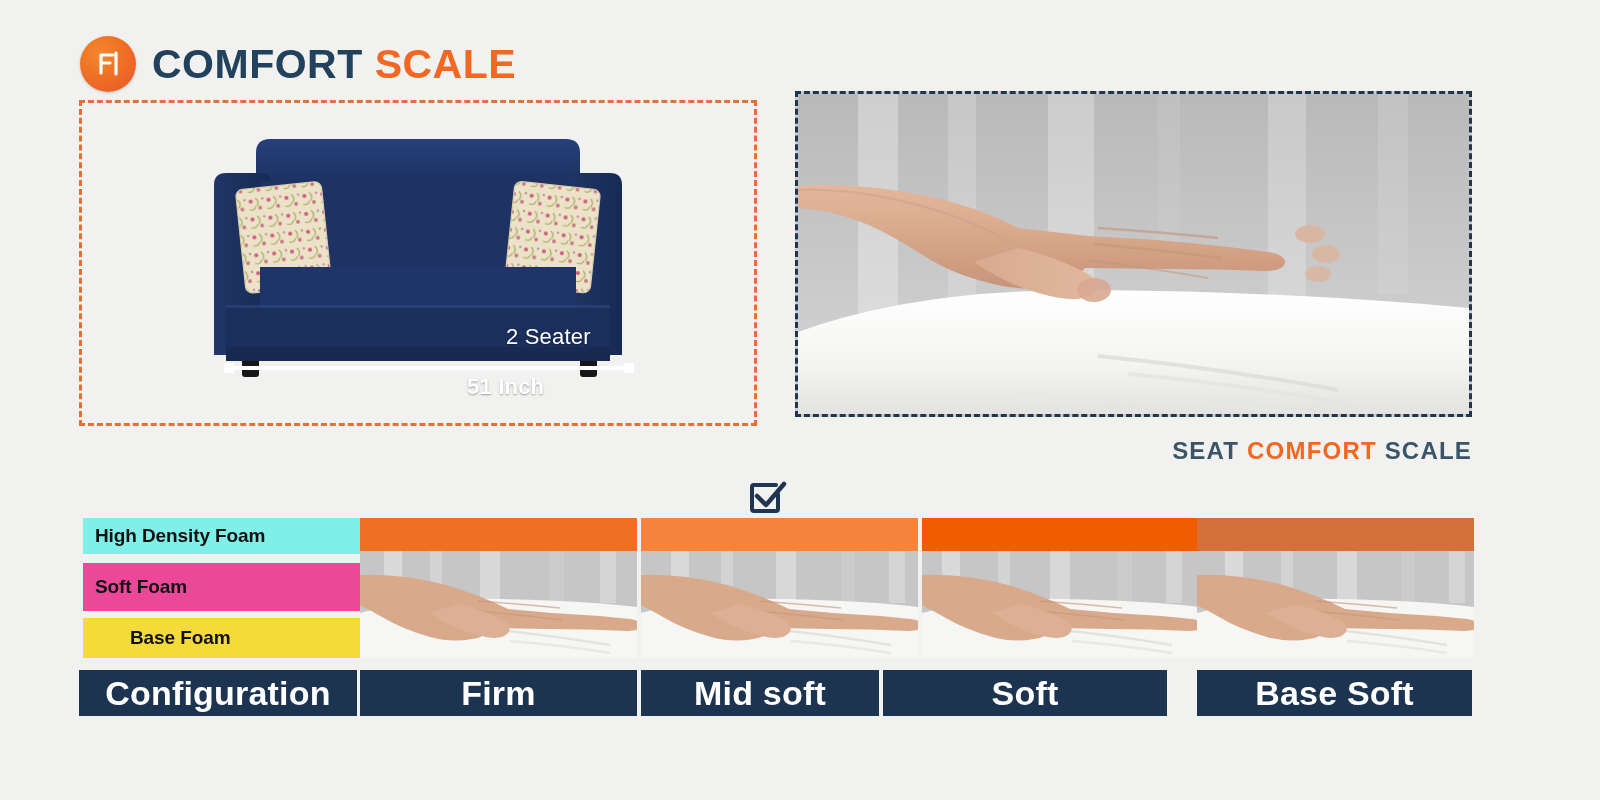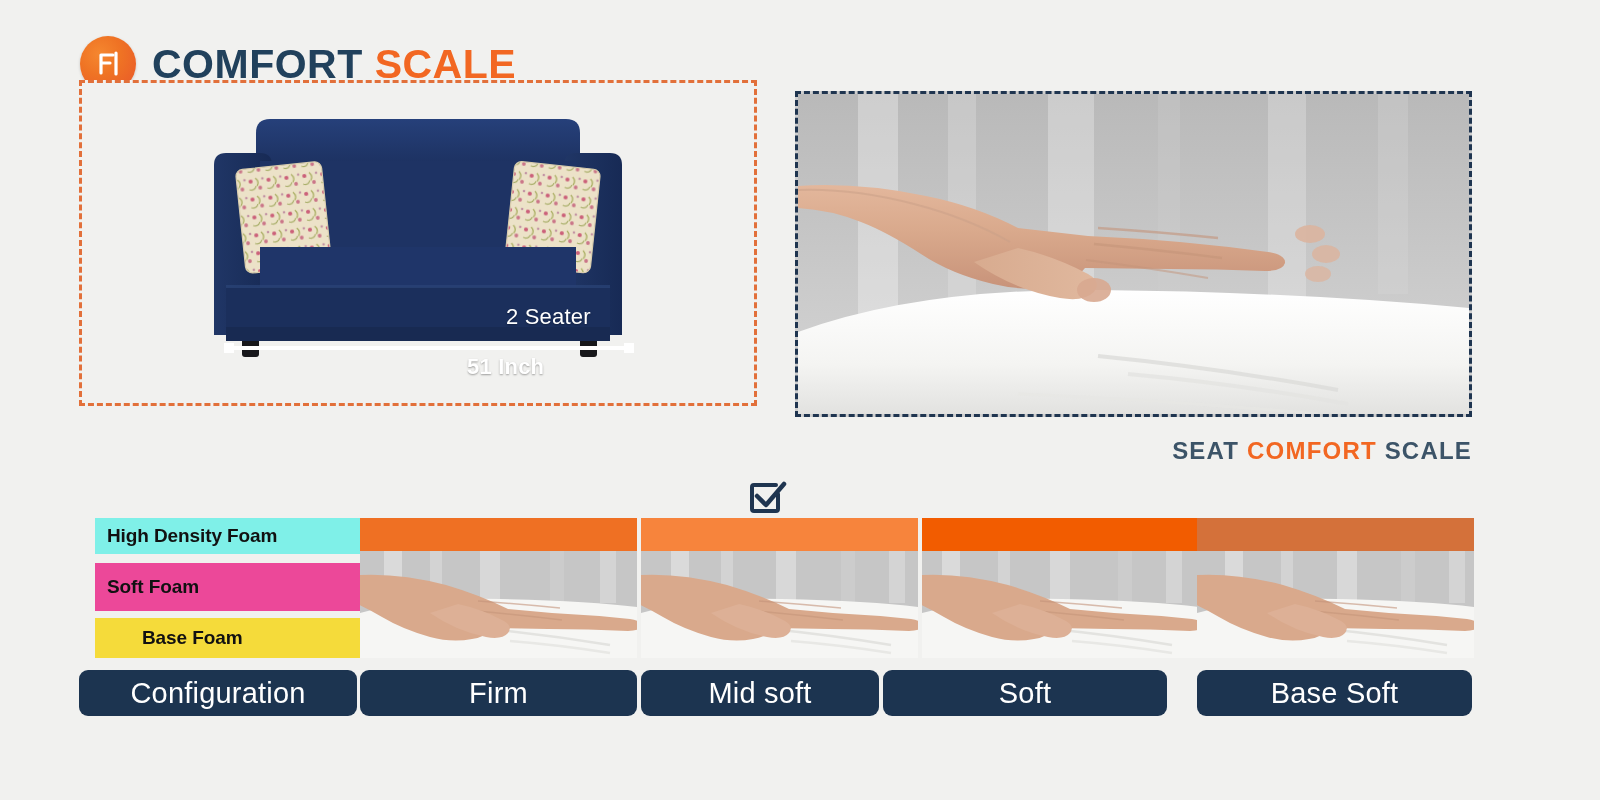--- a/index.html
+++ b/index.html
@@ -24,21 +24,21 @@
   }
   .logo svg{display:block;}
   .title{
     font-size:41px;font-weight:bold;letter-spacing:.5px;
     color:#21415c;white-space:nowrap;text-align:right;
   }
   .title .accent{color:#f26722;}
 
   
   .panel-sofa{
-    position:absolute;left:79px;top:80px;width:678px;height:326px;
+    position:absolute;left:79px;top:100px;width:678px;height:326px;
     border:3px dashed #e2703a;
     background:#f1f1ef;
     box-sizing:border-box;
   }
   .panel-foam{
     position:absolute;left:795px;top:91px;width:677px;height:326px;
     border:3px dashed #1f3550;
     box-sizing:border-box;
     overflow:hidden;
     background:#cfcfcf;
@@ -75,21 +75,21 @@
     position:absolute;left:745px;top:474px;width:42px;height:42px;
   }
 
   
   .grid{
     position:absolute;left:79px;top:518px;width:1393px;height:198px;
   }
   .grid-row{position:absolute;left:0;top:0;width:100%;height:140px;}
 
   .legend{
-    position:absolute;left:16px;top:0;width:278px;height:120px;
+    position:absolute;left:4px;top:0;width:278px;height:120px;
   }
   .legend-cell{
     position:absolute;left:0;width:278px;
     display:flex;align-items:center;
     padding-left:12px;box-sizing:border-box;
     font-size:19px;font-weight:bold;color:#111;
     letter-spacing:-.1px;
   }
   .legend-cell.hd{top:0;height:36px;background:#7ff0e8;}
   .legend-cell.soft{top:45px;height:48px;background:#ec4899;}
@@ -107,21 +107,21 @@
   .c2{left:562px;}
   .c3{left:843px;}
   .c4{left:1118px;}
 
   
   .labels{position:absolute;left:0;top:152px;width:100%;height:46px;}
   .label-cell{
     position:absolute;top:0;height:46px;
     background:#1c3450;
     display:flex;align-items:center;justify-content:center;
-    color:#fff;font-size:29px;font-weight:normal;letter-spacing:.2px;border-radius:9px;
+    color:#fff;font-size:34px;font-weight:bold;letter-spacing:.2px;
   }
   .l0{left:0;width:278px;}
   .l1{left:281px;width:277px;}
   .l2{left:562px;width:238px;}
   .l3{left:804px;width:284px;}
   .l4{left:1118px;width:275px;}
 </style>
 </head>
 <body>
 

